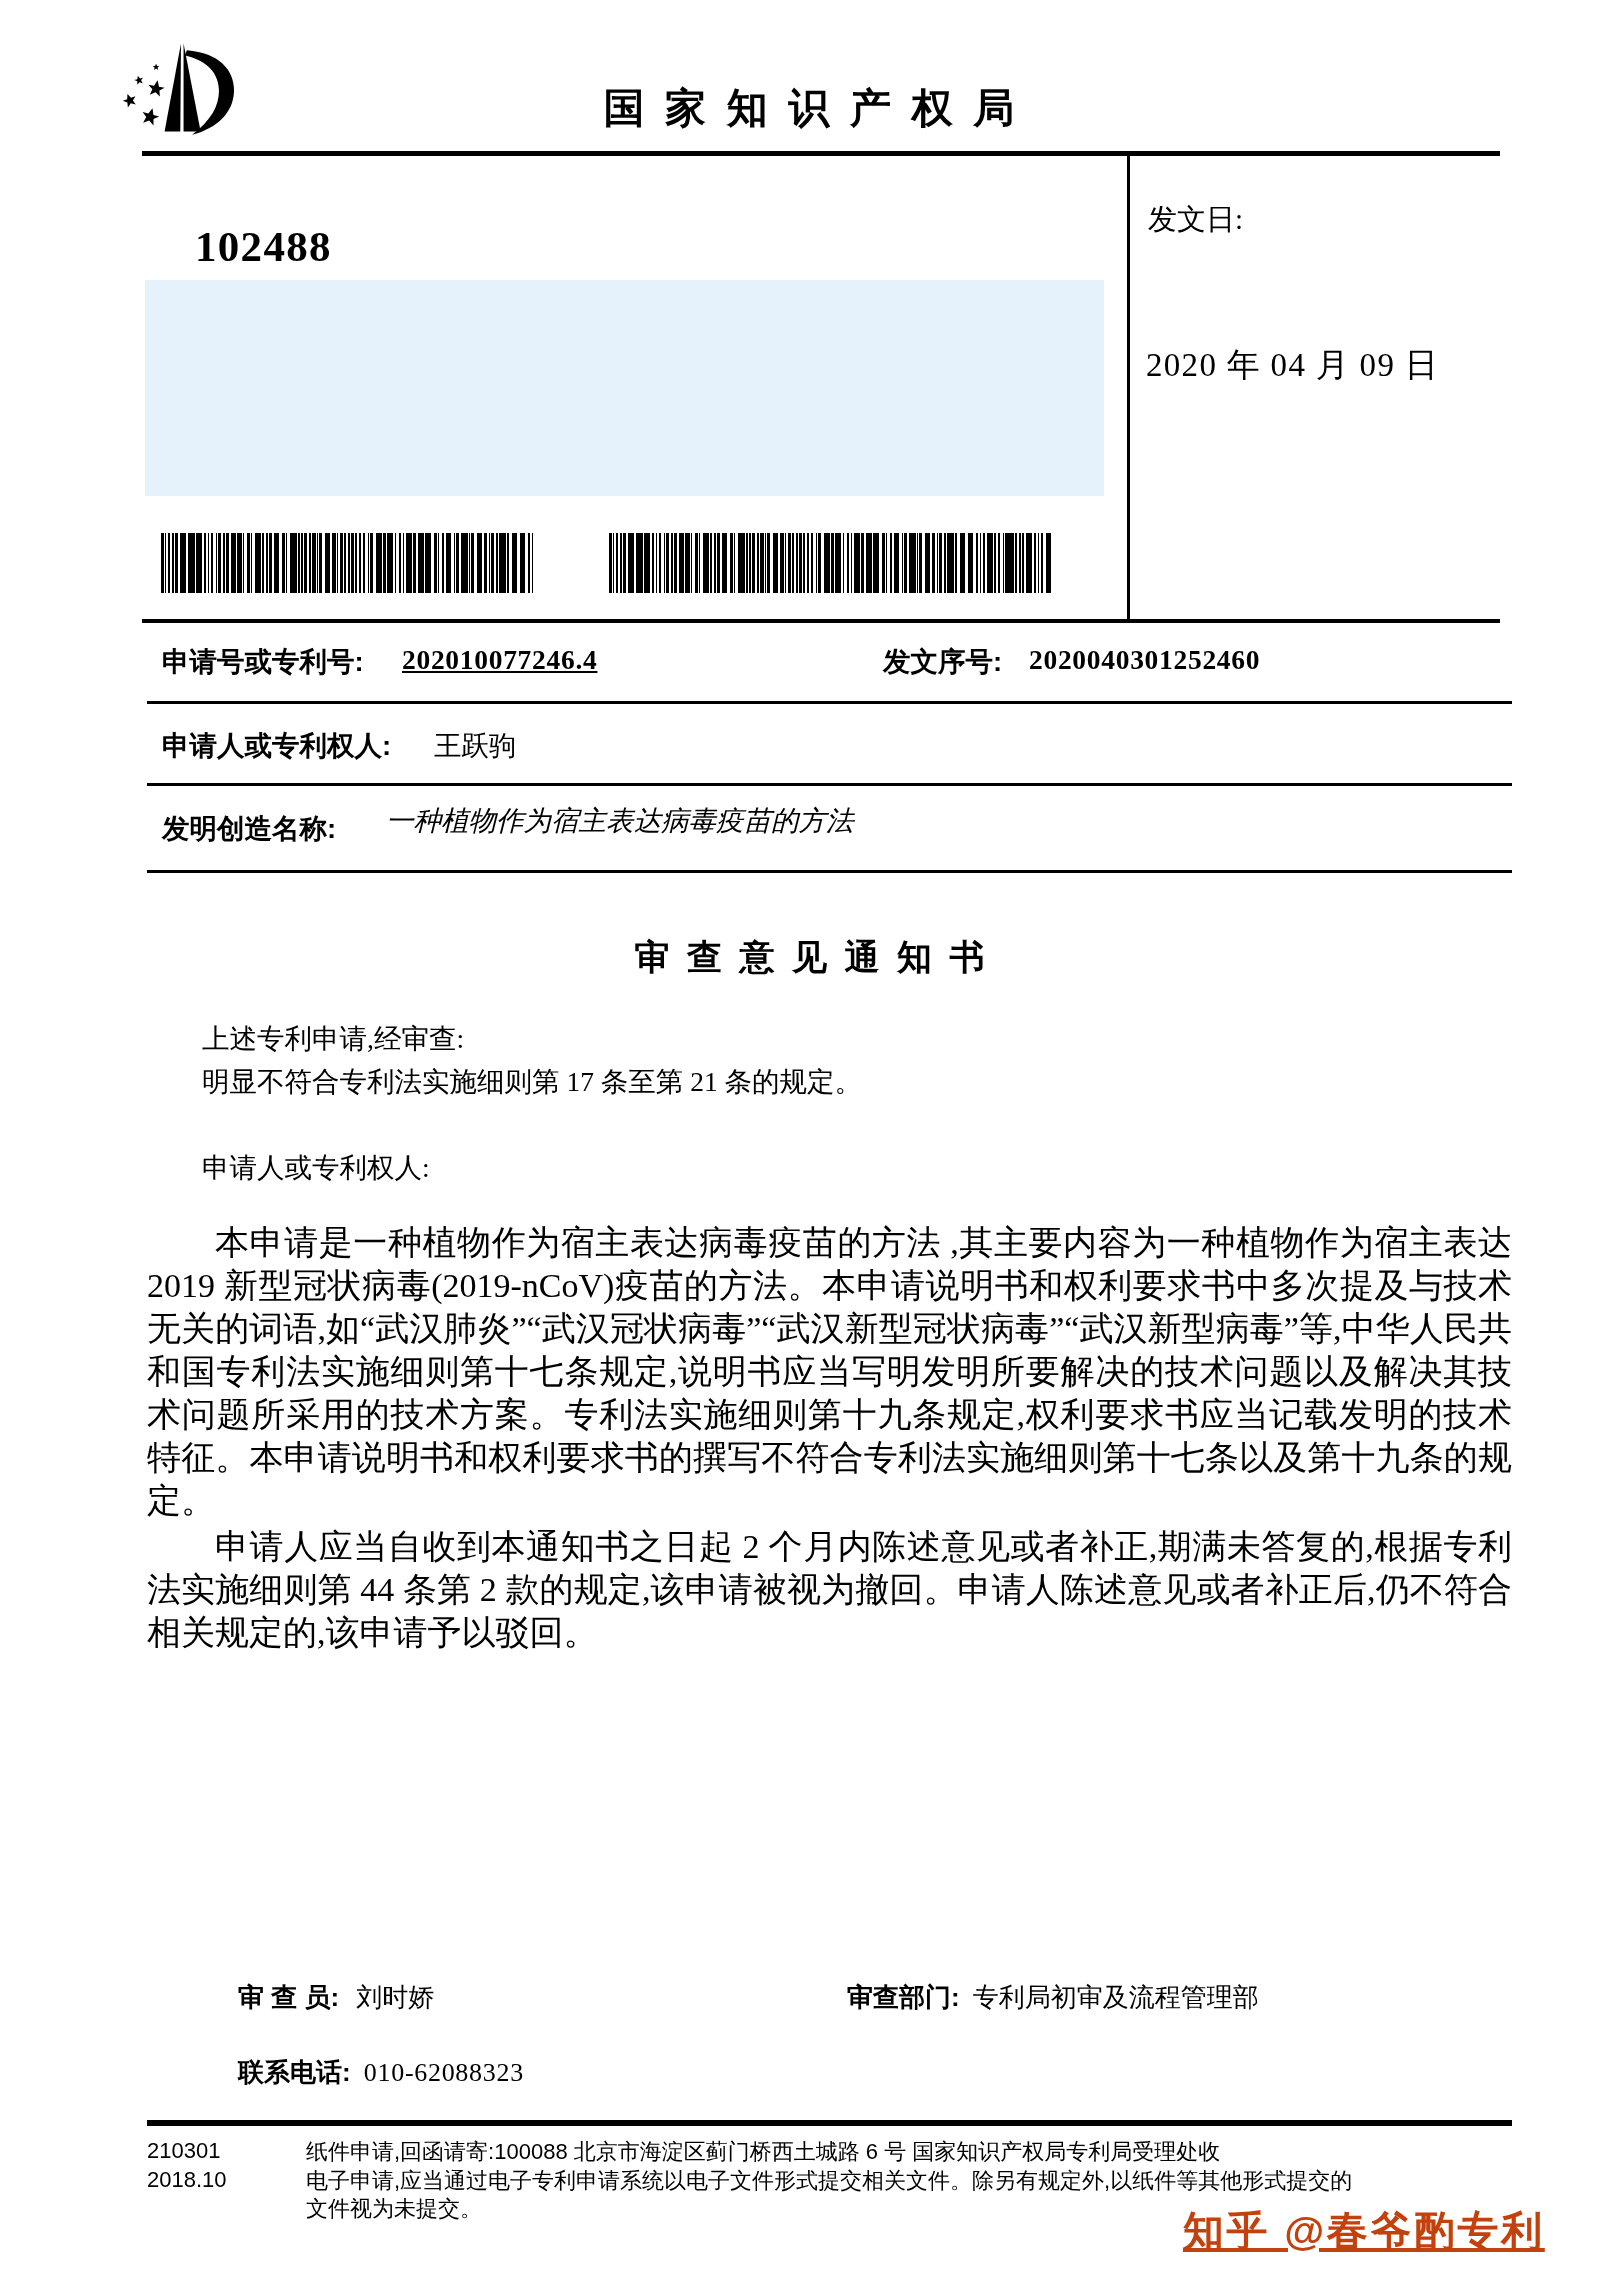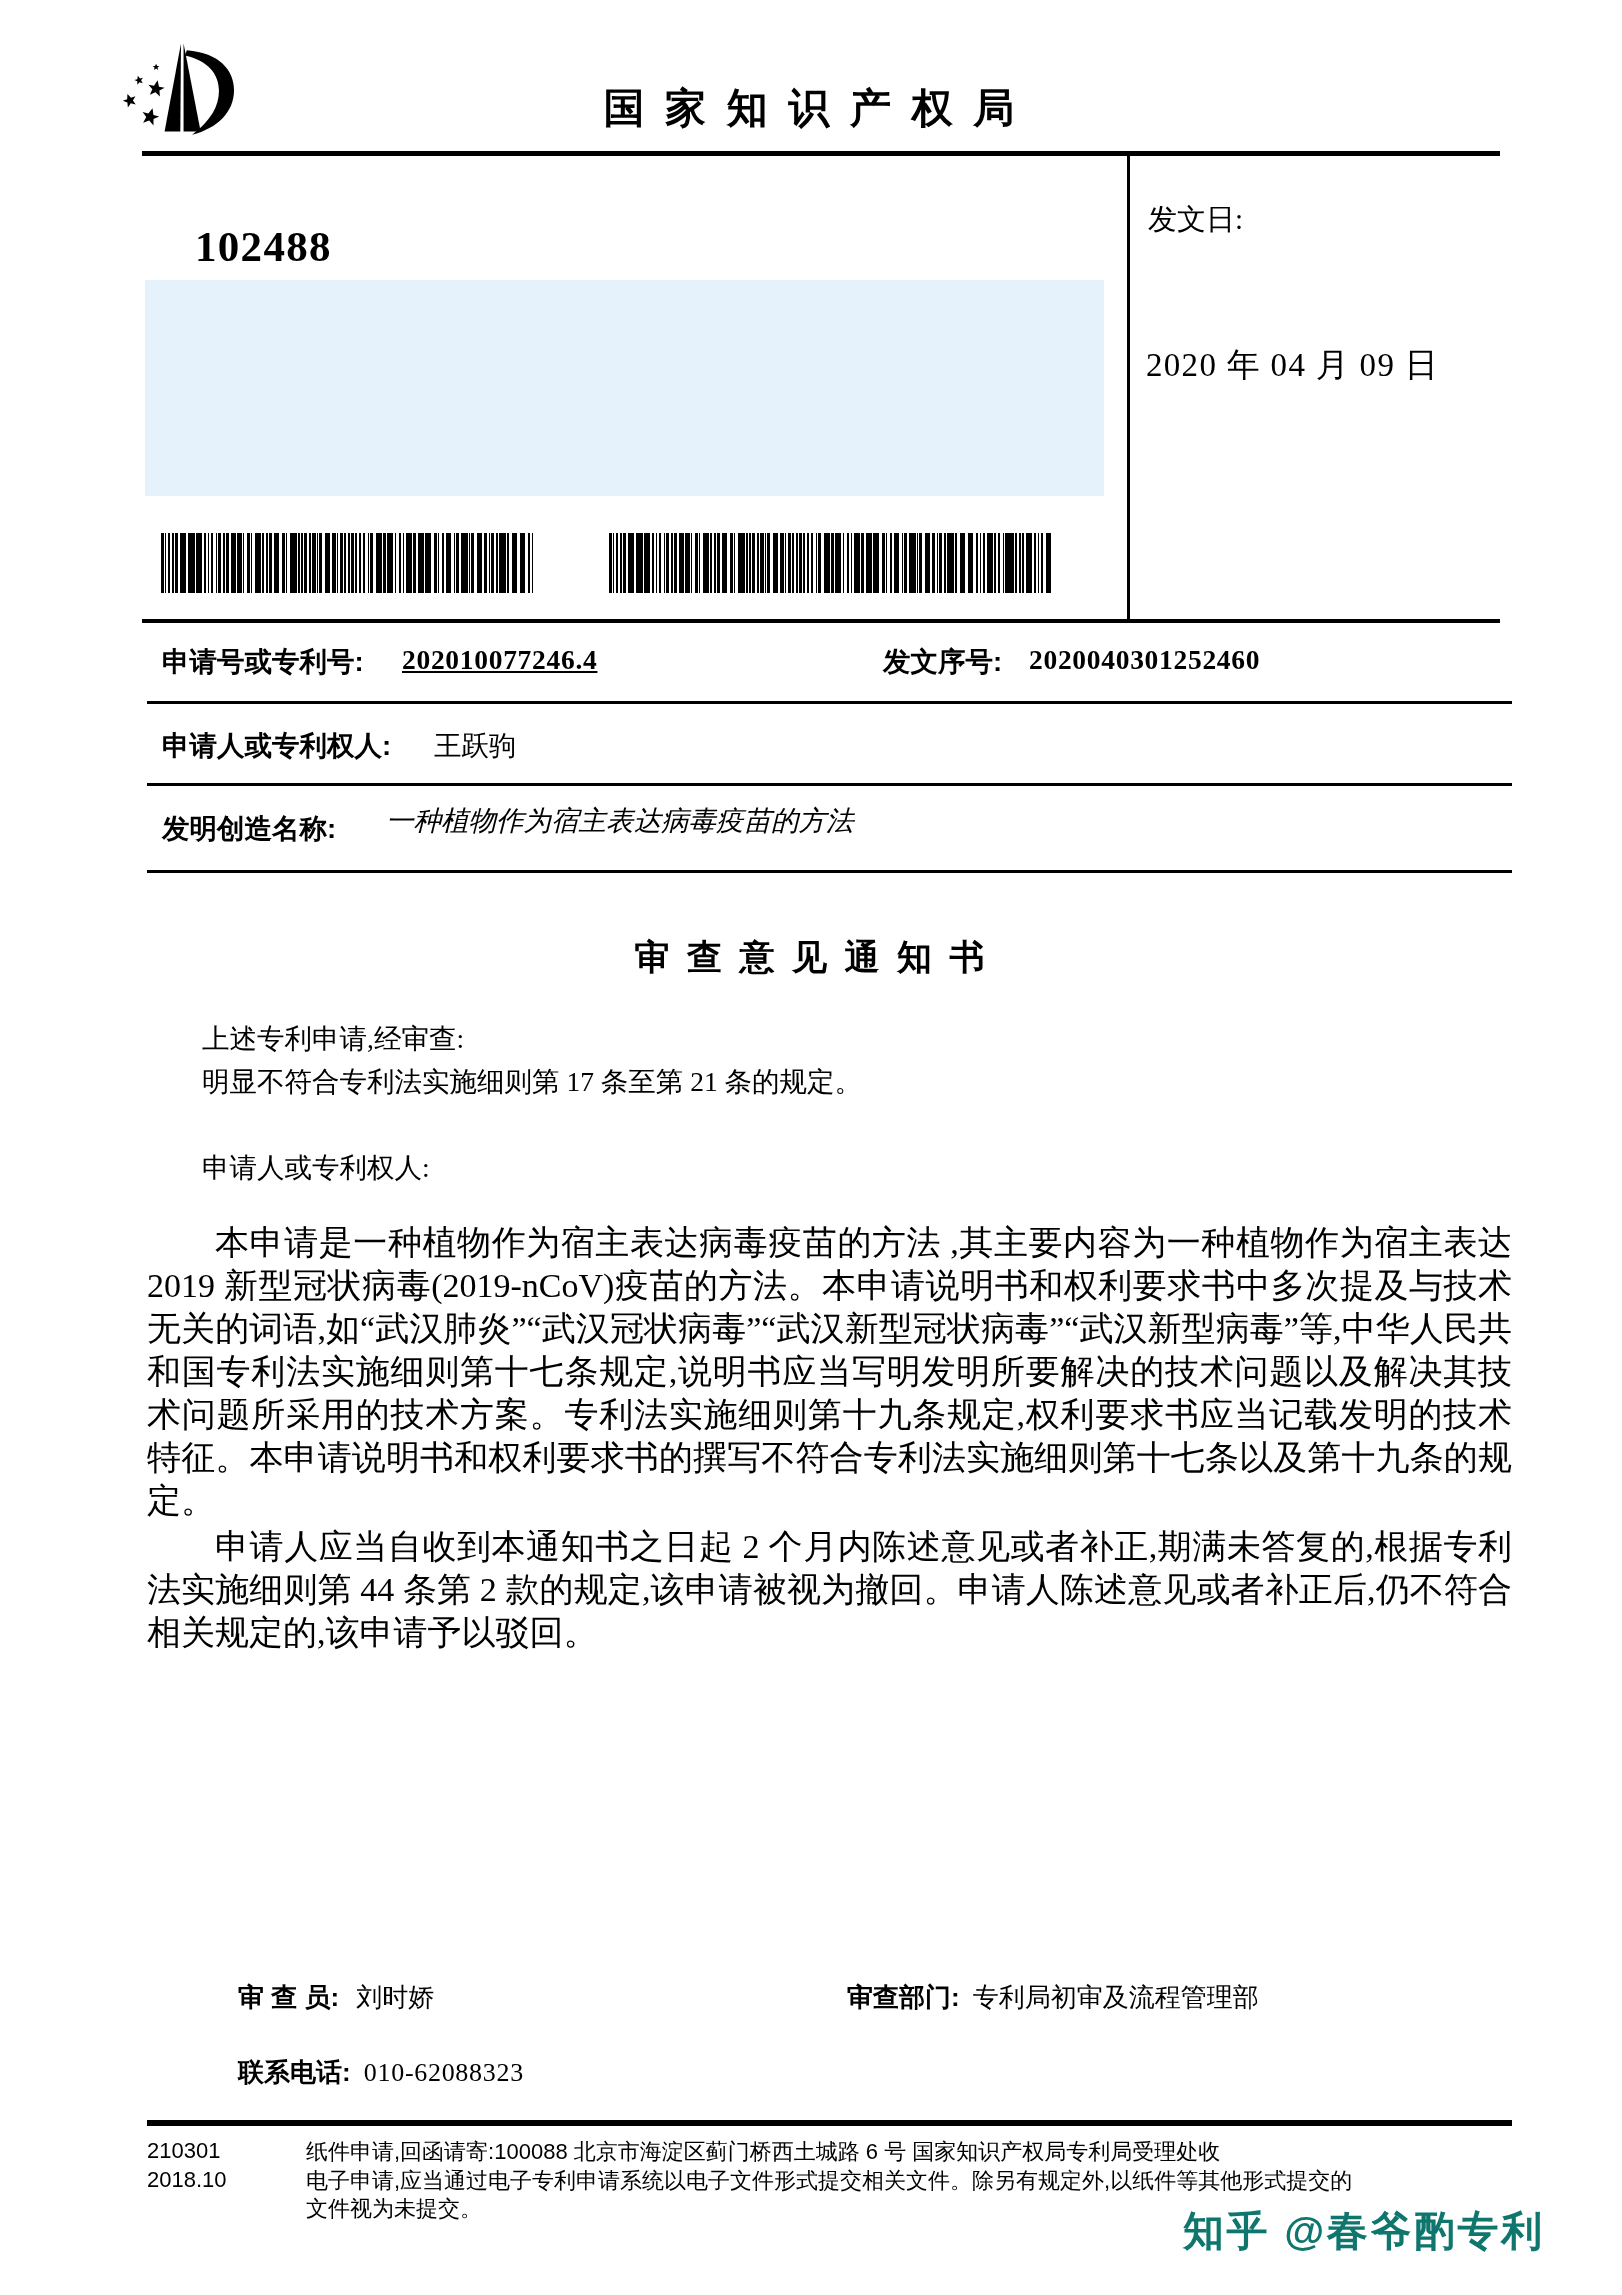--- a/index.html
+++ b/index.html
@@ -50,22 +50,23 @@
     left:147px;width:1365px;font-size:34px;line-height:43px;
     text-align:justify;text-indent:2em;word-break:break-all;
   }
   .sign-label{font-size:26px;font-weight:bold;font-family:"Liberation Sans","DejaVu Sans",sans-serif;white-space:pre;}
   .sign-value{font-size:26px;}
 
   .footer-code{font-size:22px;font-family:"Liberation Sans","DejaVu Sans",sans-serif;}
   .footer-line{left:306px;width:1145px;font-size:22px;line-height:28px;font-family:"Liberation Sans","DejaVu Sans",sans-serif;}
   .watermark{
     top:2204px;left:1183px;font-size:41px;letter-spacing:2.6px;
-    color:#0f766e;font-family:"Liberation Sans","DejaVu Sans",sans-serif;
+    color:#c2410c;font-family:"Liberation Sans","DejaVu Sans",sans-serif;
     font-weight:bold;
+    text-decoration:underline;
   }
 </style>
 </head>
 <body>
 
 <div class="page">
 
   <svg class="abs" style="top:41px;left:120px;" width="118" height="95" viewBox="0 0 180 145">
     <g fill="#000">
 

